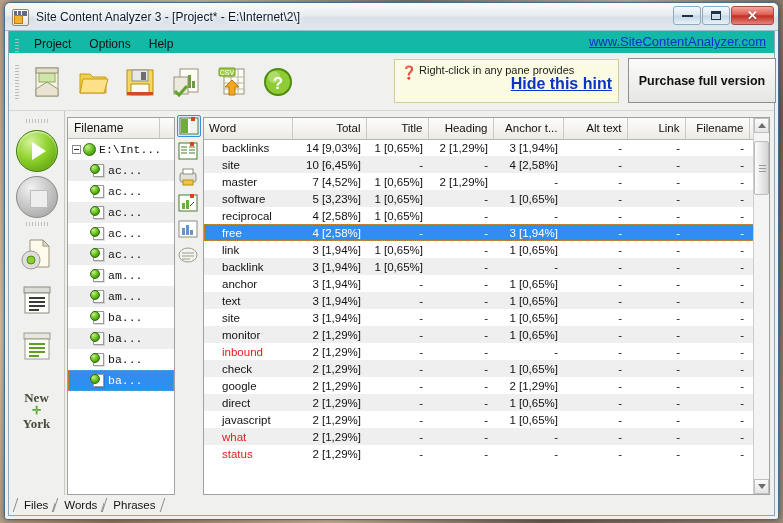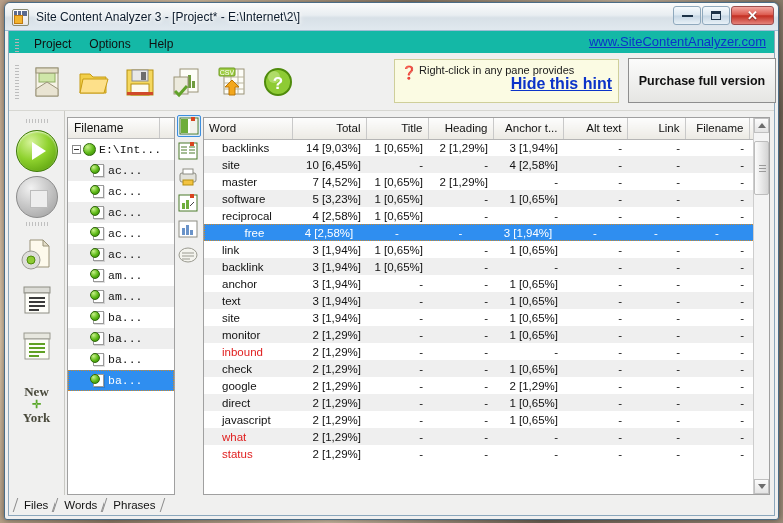--- a/index.html
+++ b/index.html
@@ -128,21 +128,21 @@
   }
   .circ.stop {
     background: radial-gradient(circle at 35% 28%, #f2f2f2 0%, #c9c9c9 45%, #9a9a9a 100%);
     border:1px solid #8b8b8b;
   }
   .circ.stop:after {
     content:""; position:absolute; left:13px; top:13px; width:16px; height:16px;
     background:#eee; border:1px solid #bcbcbc;
   }
   .lico { width:40px; height:40px; margin:3px 0; position:relative; }
-  .ny { margin-top:16px; text-align:center; font-family:"Liberation Serif", serif;
+  .ny { margin-top:22px; text-align:center; font-family:"Liberation Serif", serif;
         font-size:13px; font-weight:bold; color:#4a4a3c; line-height:13px; }
   .ny .plus { color:#5aa82a; font-size:11px; }
 
   
   .treepane {
     width:108px; margin:6px 0 0 2px;
     border:1px solid #a0a0a0; background:#fff;
     display:flex; flex-direction:column;
   }
   .tree-head {
@@ -203,21 +203,21 @@
   }
   thead th.first { text-align:left; }
   .tbody-wrap { flex:1; display:flex; min-height:0; }
   .tbody-scroll { flex:1; overflow:hidden; }
   tbody td {
     height:17px; font-size:11.5px; color:#111; padding:0 5px;
     text-align:right; white-space:nowrap; overflow:hidden;
   }
   tbody td.first { text-align:left; padding-left:18px; }
   tbody tr.alt td { background:#efefef; }
-  tbody tr.sel td { background:#2f8ef0; color:#fff;text-align:center; }
+  tbody tr.sel td { background:#2f8ef0; color:#fff; }
   tbody tr.sel { outline:1px dotted #d08a2a; outline-offset:-1px; }
   td.red { color:#e02020; }
 
   .vscroll {
     width:16px; background:#f0f0f0; border-left:1px solid #cdcdcd;
     display:flex; flex-direction:column; align-items:center;
   }
   .sbtn { width:15px; height:15px; display:flex; align-items:center; justify-content:center;
     background:linear-gradient(180deg,#fcfcfc,#e4e4e4); border:1px solid #c0c0c0; }
   .arr-up { width:0;height:0;border-left:4px solid transparent;border-right:4px solid transparent;border-bottom:5px solid #6d6d6d; }

